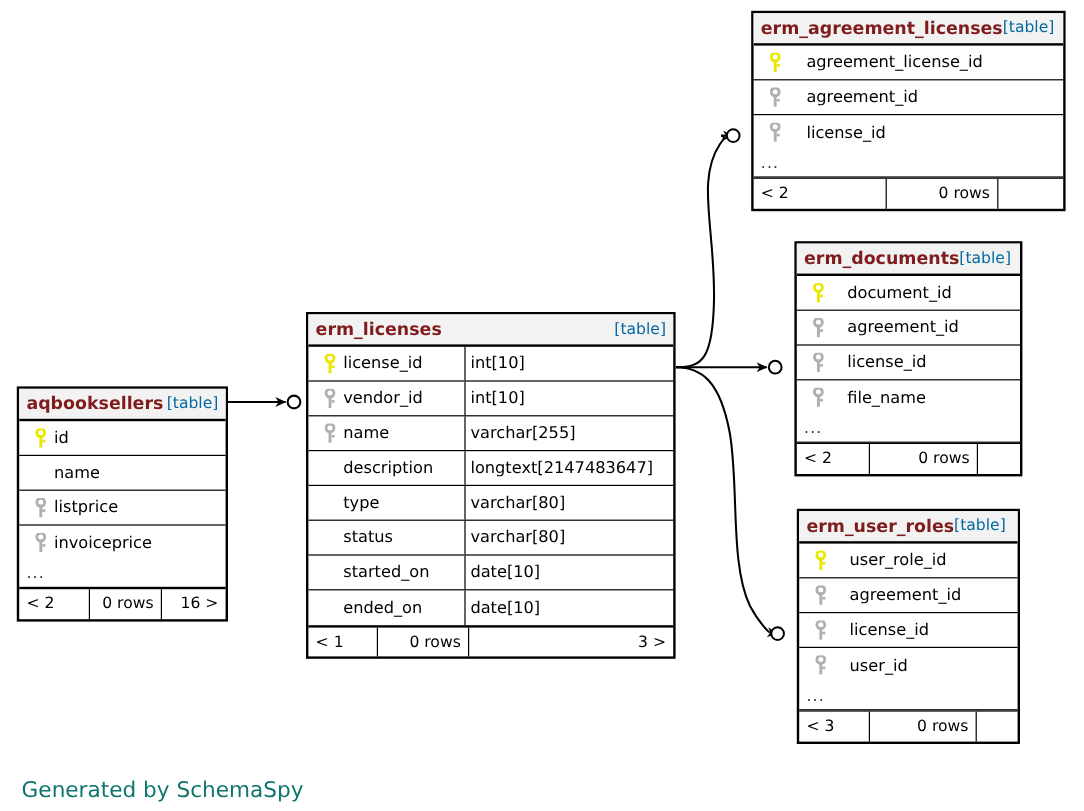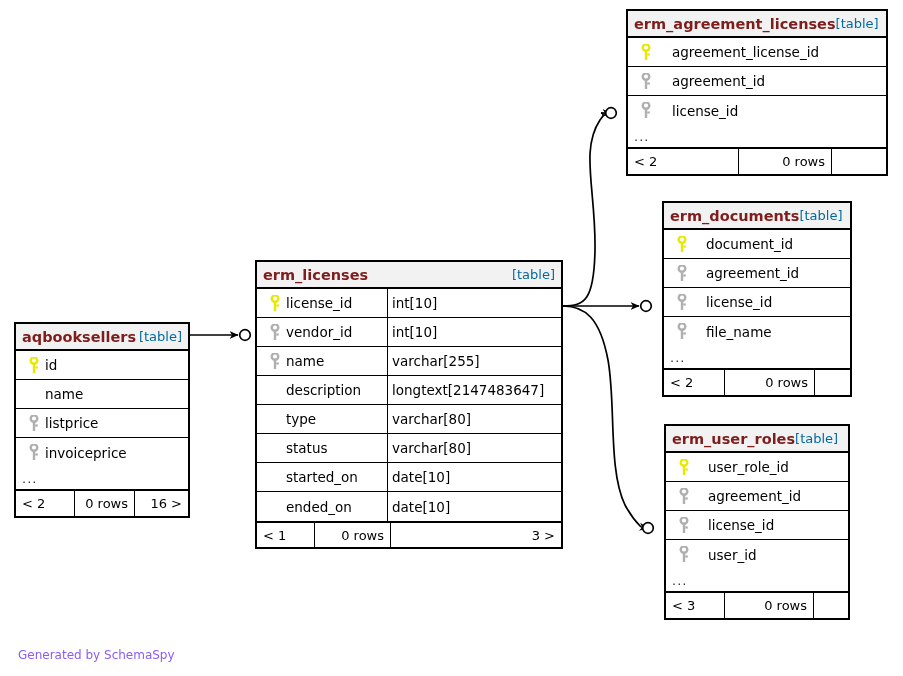--- a/index.html
+++ b/index.html
@@ -125,22 +125,22 @@
     align-items: center;
     height: 100%;
     padding: 0 6px;
   }
   .foot-left   { justify-content: flex-start; }
   .foot-mid    { justify-content: flex-end; border-left: 1px solid #000; }
   .foot-right  { justify-content: flex-end; border-left: 1px solid #000; flex: 1 1 auto; }
 
   .caption {
     position: absolute;
-    font-size: 12px;
-    color: #8b5cf6;
+    font-size: 18px;
+    color: #0f766e;
     white-space: nowrap;
     z-index: 2;
   }
 </style>
 </head>
 <body>
 
 <svg id="edges" width="903" height="676" viewBox="0 0 903 676">
   <defs>
     <marker id="arrowhead" markerWidth="9" markerHeight="9" refX="8.5" refY="4.5" orient="auto" markerUnits="userSpaceOnUse">

